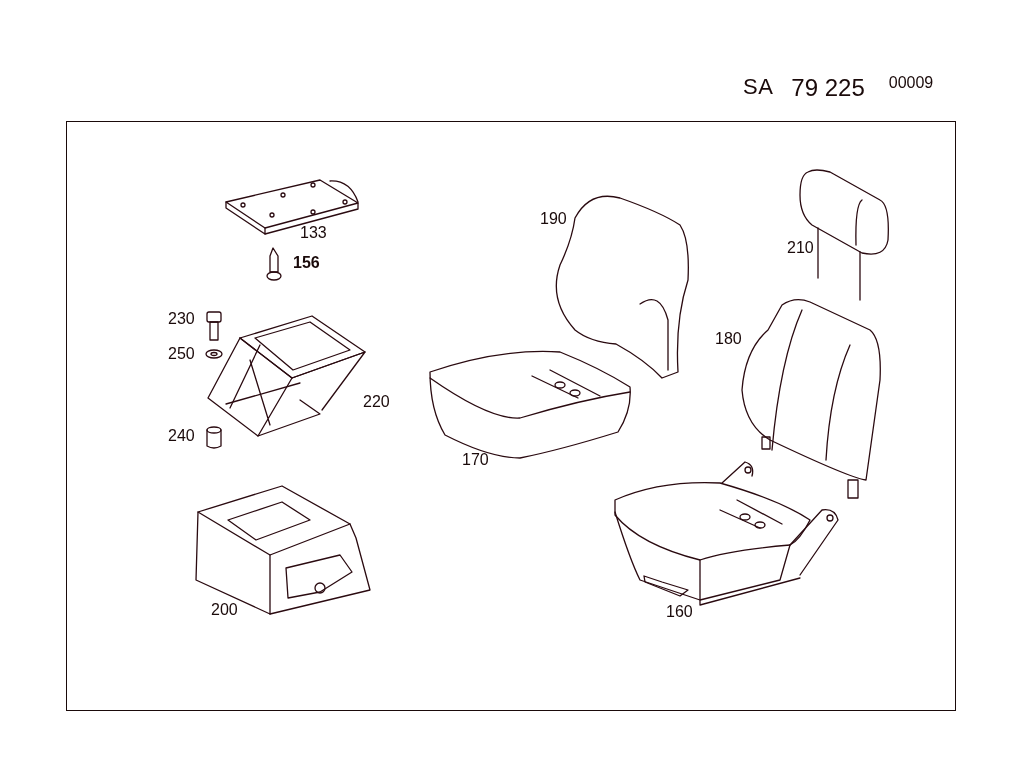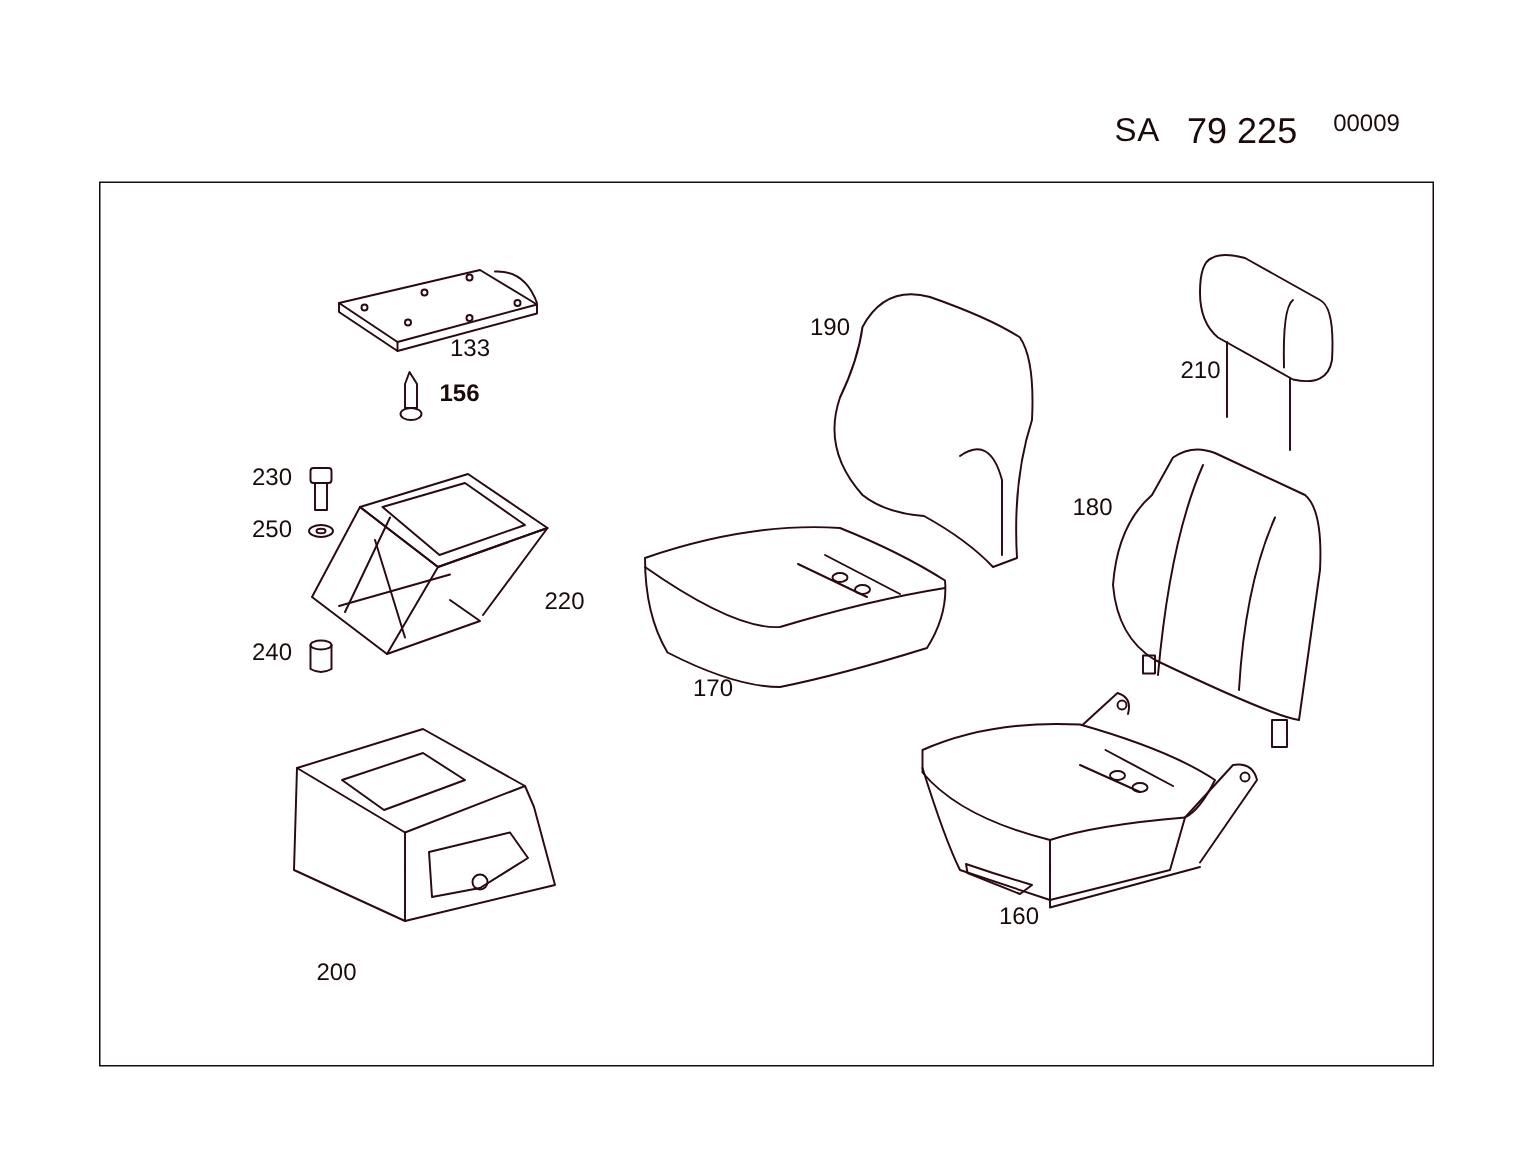--- a/index.html
+++ b/index.html
@@ -121,18 +121,18 @@
     <path d="M644 576 L662 582 L688 590 L680 596 L645 582 Z"></path>
   </g>
 </svg>
 
 <span class="lbl" style="left:300px;top:224px;">133</span>
 <span class="lbl" style="left:293px;top:254px;font-weight:bold;">156</span>
 <span class="lbl" style="left:168px;top:310px;text-align:center;">230</span>
 <span class="lbl" style="left:168px;top:345px;text-align:center;">250</span>
 <span class="lbl" style="left:327px;top:393px;margin-left:36px;">220</span>
 <span class="lbl" style="left:168px;top:427px;">240</span>
-<span class="lbl" style="left:211px;top:601px;margin-top:39px;">200</span>
+<span class="lbl" style="left:211px;top:601px;">200</span>
 <span class="lbl" style="left:540px;top:210px;">190</span>
 <span class="lbl" style="left:462px;top:451px;">170</span>
 <span class="lbl" style="left:787px;top:239px;">210</span>
 <span class="lbl" style="left:715px;top:330px;">180</span>
 <span class="lbl" style="left:666px;top:603px;">160</span>
 
 </body></html>

